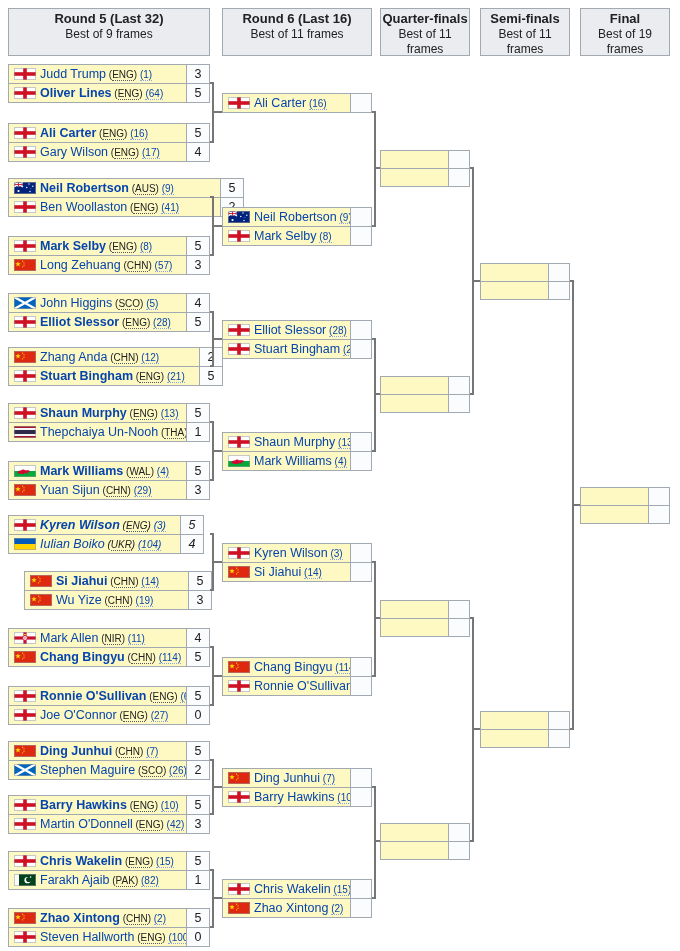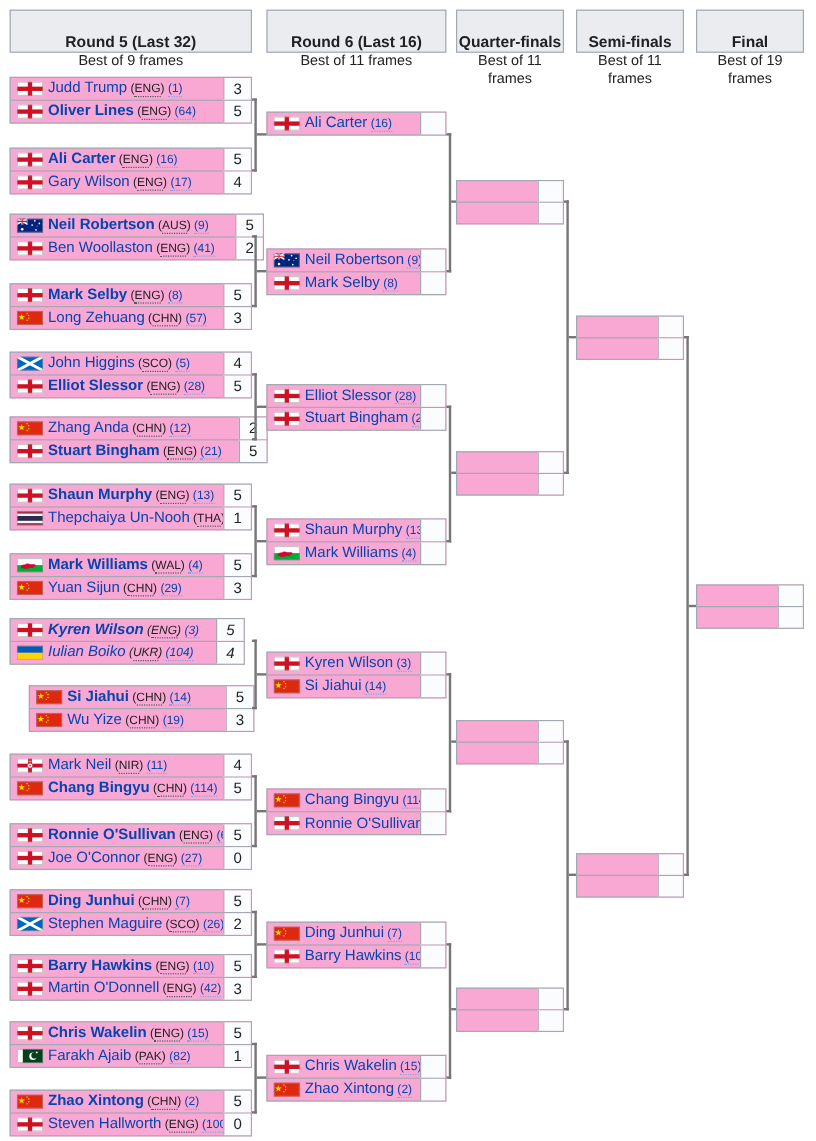--- a/index.html
+++ b/index.html
@@ -1,27 +1,27 @@
 <!DOCTYPE html>
 <html><head>
 <meta charset="utf-8">
 <style>
   html,body{margin:0;padding:0;background:#fff;}
   .bracket{
     position:relative;width:680px;height:951px;background:#ffffff;
     font-family:"Liberation Sans","DejaVu Sans",sans-serif;color:#202122;overflow:hidden;
   }
   .hdr{
-    position:absolute;top:8px;height:36px;box-sizing:border-box;
-    background:#eaecf0;border:1px solid #a2a9b1;text-align:center;padding-top:18px;
+    position:absolute;top:8px;height:48px;box-sizing:border-box;
+    background:#eaecf0;border:1px solid #a2a9b1;text-align:center;padding-top:2px;
   }
   .hdr .t{font-weight:bold;font-size:13px;line-height:16px;}
   .hdr .s{font-size:12px;line-height:15px;}
   .match{
-    position:absolute;box-sizing:border-box;background:#f9a8d4;border:1px solid #a2a9b1;
+    position:absolute;box-sizing:border-box;background:#fef9c3;border:1px solid #a2a9b1;
   }
   .row{display:flex;align-items:center;height:18px;}
   .row.sm{height:17px;}
   .row + .row{border-top:1px solid #a2a9b1;}
   .flag{flex:0 0 22px;height:12px;margin:0 4px 0 5px;line-height:0;}
   .flag svg{display:block;}
   .pname{flex:1;white-space:nowrap;overflow:hidden;font-size:12.5px;line-height:18px;}
   .plink{color:#0645ad;text-decoration:none;cursor:pointer;}
   .plink.winner{font-weight:bold;}
   .small{font-size:10px;color:#202122;}
@@ -104,21 +104,21 @@
             <rect width="22" height="12" fill="#fff"></rect>
             <rect x="9.2" width="3.6" height="12" fill="#ce1124"></rect>
             <rect y="4.2" width="22" height="3.6" fill="#ce1124"></rect>
             <rect x="0.5" y="0.5" width="21" height="11" fill="none" stroke="#999" stroke-opacity="0.55"></rect>
           </svg>
         </span>
         <span class="pname"><a class="plink">Gary Wilson</a><span class="small"> (<abbr>ENG</abbr>)</span><span class="small"> <a class="seedlink">(<span>17</span>)</a></span></span>
         <span class="score">4</span>
       </div>
     </div>
-    <div class="match" style="left: 8px; top: 178px; width: 212px;">
+    <div class="match" style="left: 8px; top: 178px; width: 236px;">
       <div class="row">
         <span class="flag">
           <svg width="22" height="12" viewBox="0 0 22 12">
             <rect width="22" height="12" fill="#00247d"></rect>
             <path d="M0 0 L9 5 M9 0 L0 5" stroke="#fff" stroke-width="1.3"></path>
             <path d="M4.5 0 V5 M0 2.5 H9" stroke="#fff" stroke-width="1.8"></path>
             <path d="M4.5 0 V5 M0 2.5 H9" stroke="#cf142b" stroke-width="0.9"></path>
             <circle cx="4.5" cy="9" r="1.1" fill="#fff"></circle>
             <circle cx="15" cy="2" r="0.7" fill="#fff"></circle>
             <circle cx="12.8" cy="5.5" r="0.7" fill="#fff"></circle>
@@ -345,21 +345,21 @@
           <svg width="22" height="12" viewBox="0 0 22 12">
             <rect width="22" height="12" fill="#fff"></rect>
             <rect x="9.4" width="3.2" height="12" fill="#c8102e"></rect>
             <rect y="4.4" width="22" height="3.2" fill="#c8102e"></rect>
             <rect x="9.8" y="2" width="2.4" height="1.1" fill="#f7c600"></rect>
             <circle cx="11" cy="6" r="2.2" fill="#fff" stroke="#c8102e" stroke-width="0.6"></circle>
             <rect x="10.4" y="5.4" width="1.2" height="1.2" fill="#c8102e"></rect>
             <rect x="0.5" y="0.5" width="21" height="11" fill="none" stroke="#999" stroke-opacity="0.55"></rect>
           </svg>
         </span>
-        <span class="pname"><a class="plink">Mark Neil</a><span class="small"> (<abbr>NIR</abbr>)</span><span class="small"> <a class="seedlink">(<span>11</span>)</a></span></span>
+        <span class="pname"><a class="plink">Mark Allen</a><span class="small"> (<abbr>NIR</abbr>)</span><span class="small"> <a class="seedlink">(<span>11</span>)</a></span></span>
         <span class="score">4</span>
       </div>
       <div class="row">
         <span class="flag">
           <svg width="22" height="12" viewBox="0 0 22 12">
             <rect width="22" height="12" fill="#de2910"></rect>
             <path d="M4 2.2 L4.66 4.27 6.85 4.27 5.1 5.55 5.76 7.6 4 6.33 2.24 7.6 2.9 5.55 1.15 4.27 3.34 4.27 Z" fill="#ffde00"></path>
             <circle cx="8.6" cy="2.2" r="0.6" fill="#ffde00"></circle>
             <circle cx="10" cy="3.8" r="0.6" fill="#ffde00"></circle>
             <circle cx="10" cy="6.2" r="0.6" fill="#ffde00"></circle>

